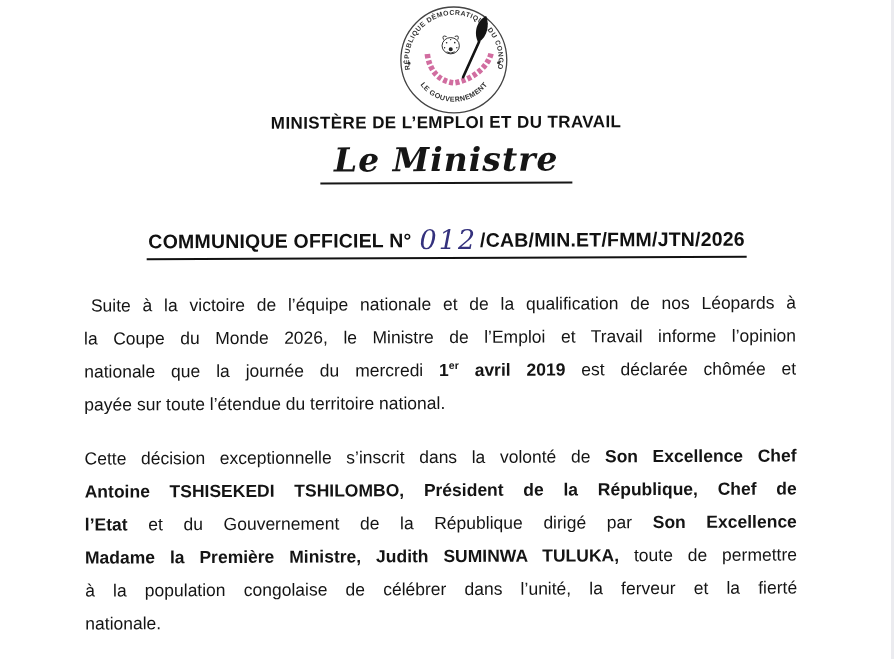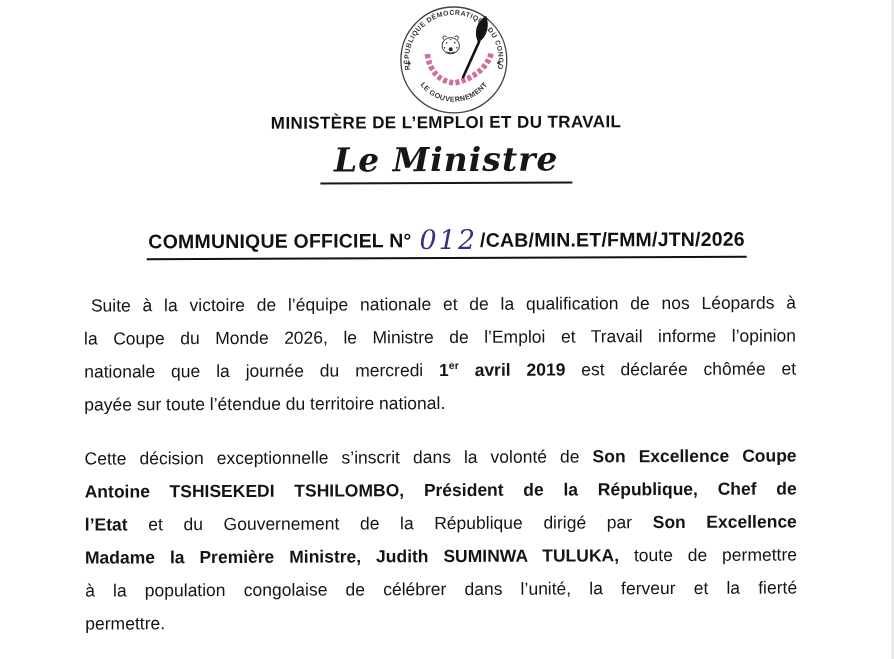--- a/index.html
+++ b/index.html
@@ -112,23 +112,23 @@
     </div>
 
     <div class="doc-body">
         <div class="para">
           <div class="line"><span>Suite à la victoire de l’équipe nationale et de la qualification de nos Léopards à</span></div>
           <div class="line"><span>la Coupe du Monde 2026, le Ministre de l’Emploi et Travail informe l’opinion</span></div>
           <div class="line"><span>nationale que la journée du mercredi </span><span class="b">1</span><span class="b sup">er</span><span class="b"> avril 2019</span><span> est déclarée chômée et</span></div>
           <div class="line last"><span>payée sur toute l’étendue du territoire national.</span></div>
         </div>
         <div class="para">
-          <div class="line"><span>Cette décision exceptionnelle s’inscrit dans la volonté de </span><span class="b">Son Excellence Coupe</span></div>
+          <div class="line"><span>Cette décision exceptionnelle s’inscrit dans la volonté de </span><span class="b">Son Excellence Chef</span></div>
           <div class="line"><span class="b">Antoine TSHISEKEDI TSHILOMBO, Président de la République, Chef de</span></div>
           <div class="line"><span class="b">l’Etat</span><span> et du Gouvernement de la République dirigé par </span><span class="b">Son Excellence</span></div>
           <div class="line"><span class="b">Madame la Première Ministre, Judith SUMINWA TULUKA,</span><span> toute de permettre</span></div>
           <div class="line"><span>à la population congolaise de célébrer dans l’unité, la ferveur et la fierté</span></div>
-          <div class="line last"><span>permettre.</span></div>
+          <div class="line last"><span>nationale.</span></div>
         </div>
       </div>
 
   </div>
 </div>
 
 </body></html>

